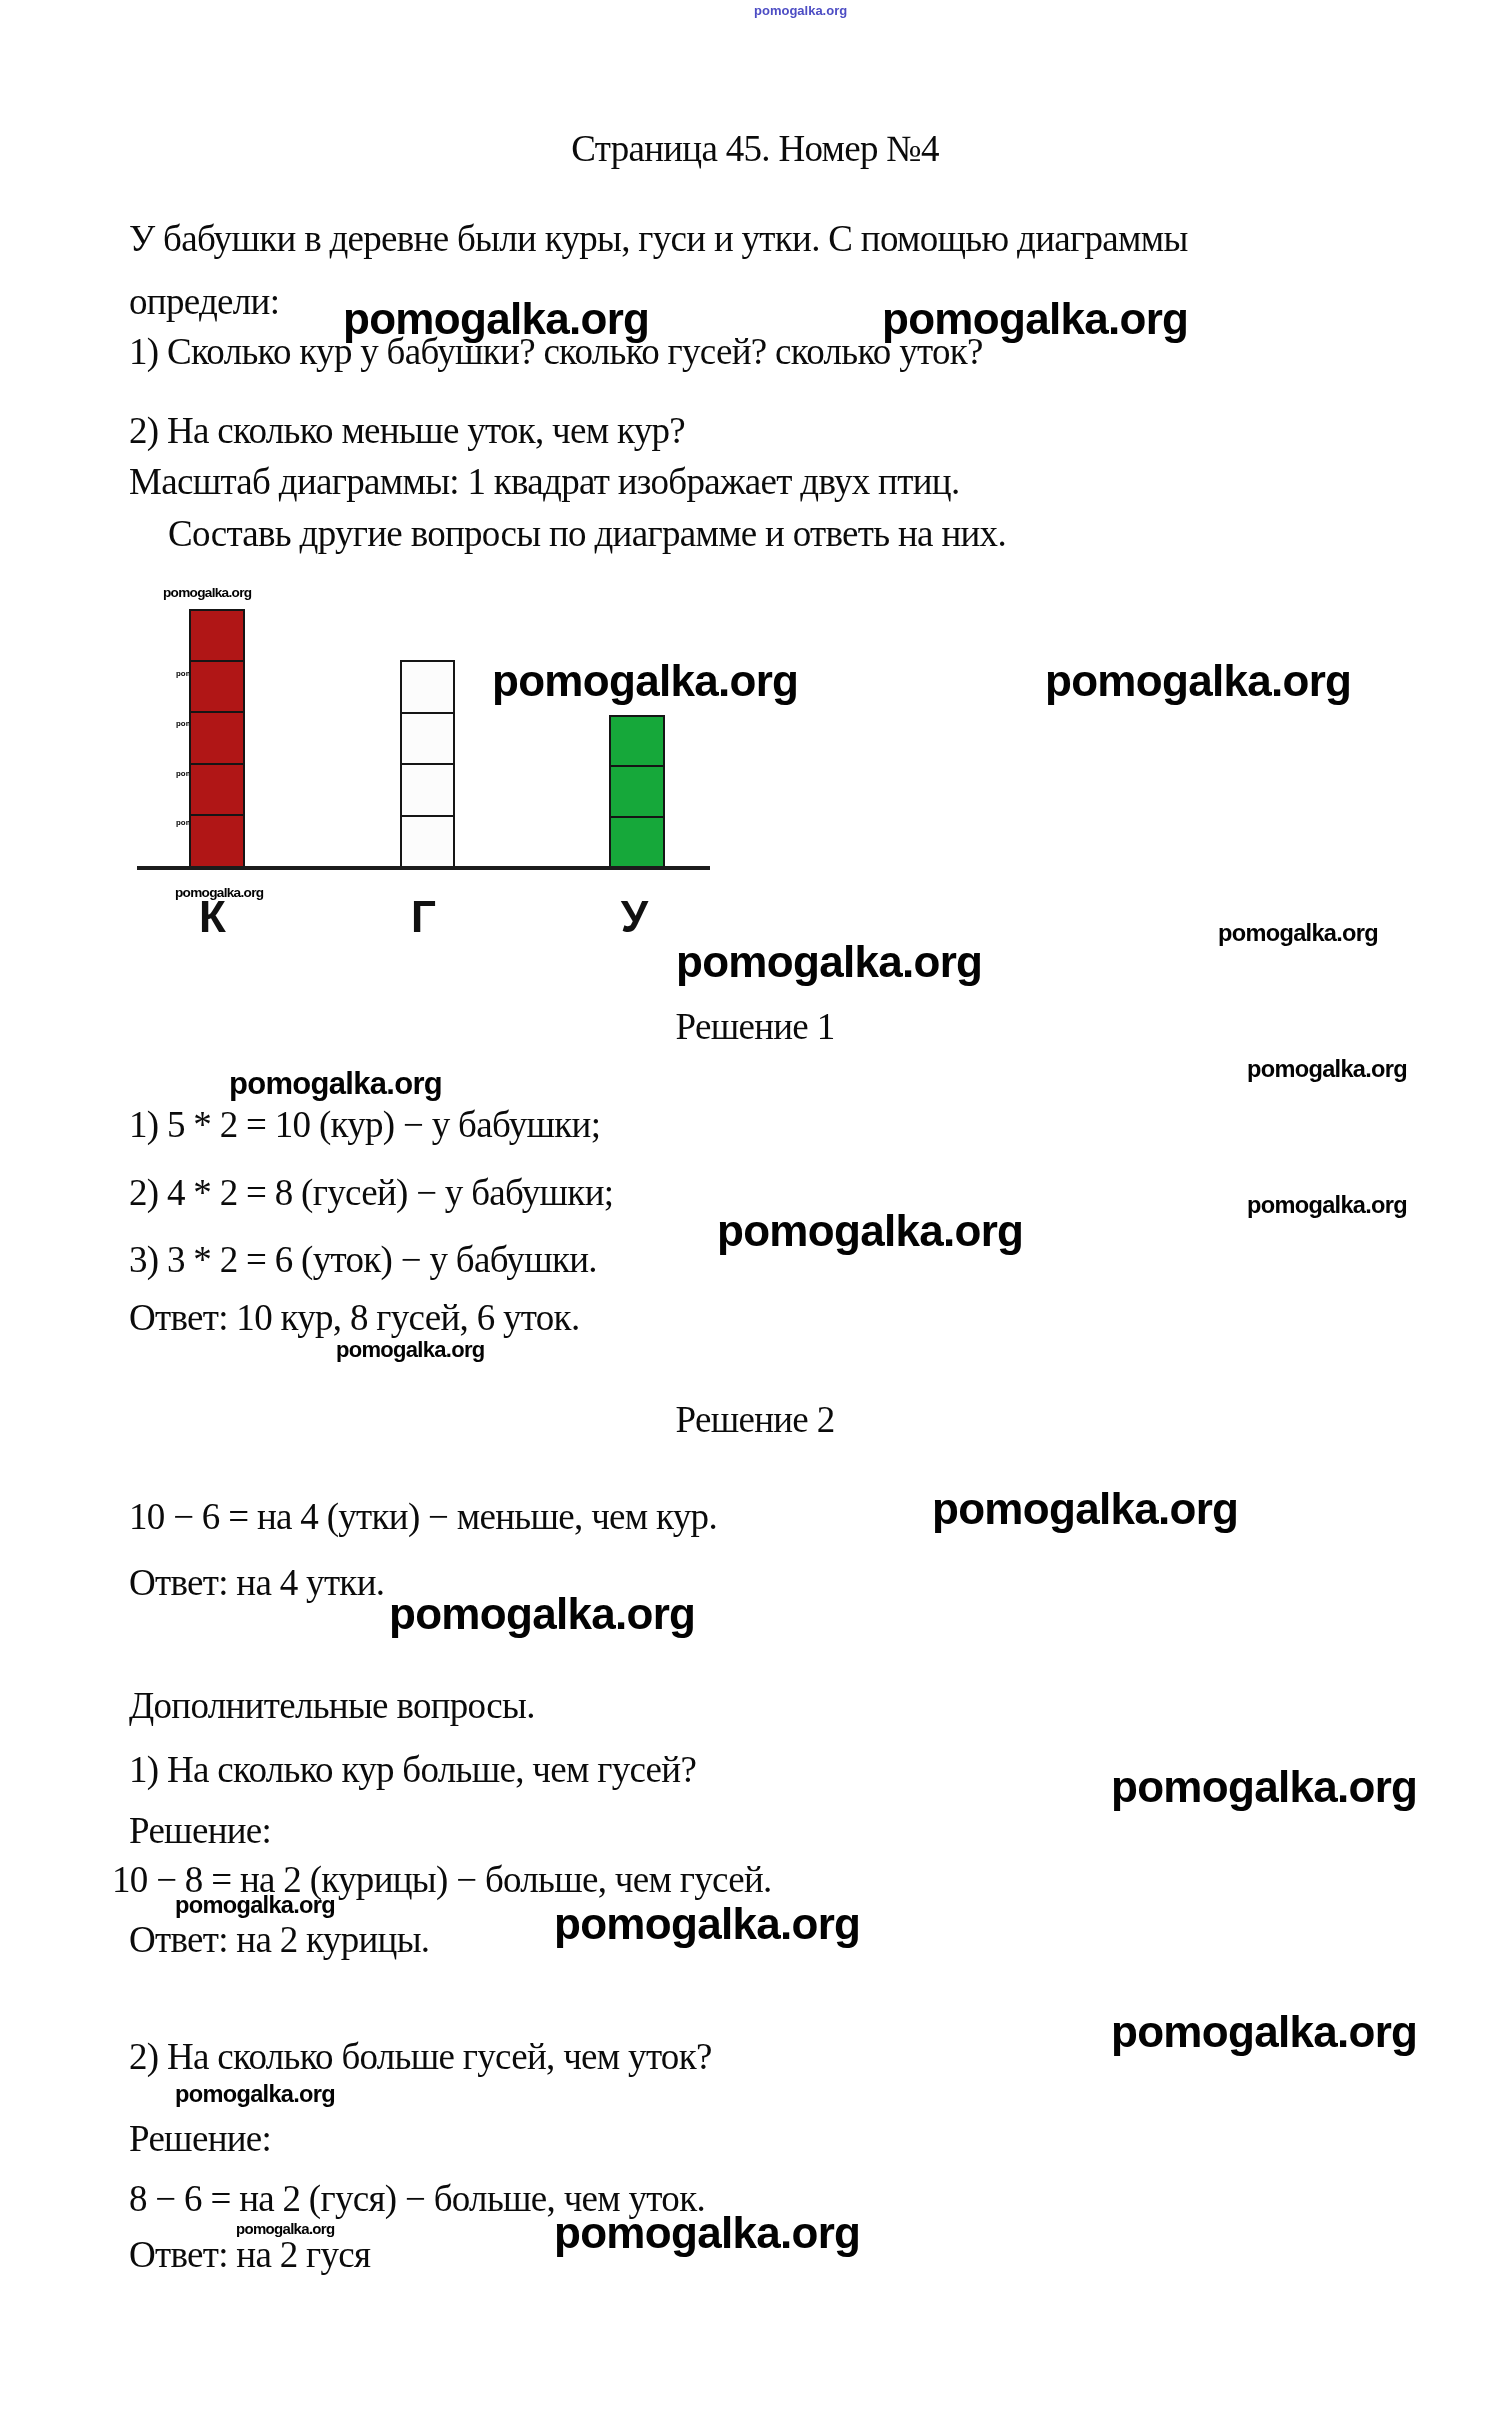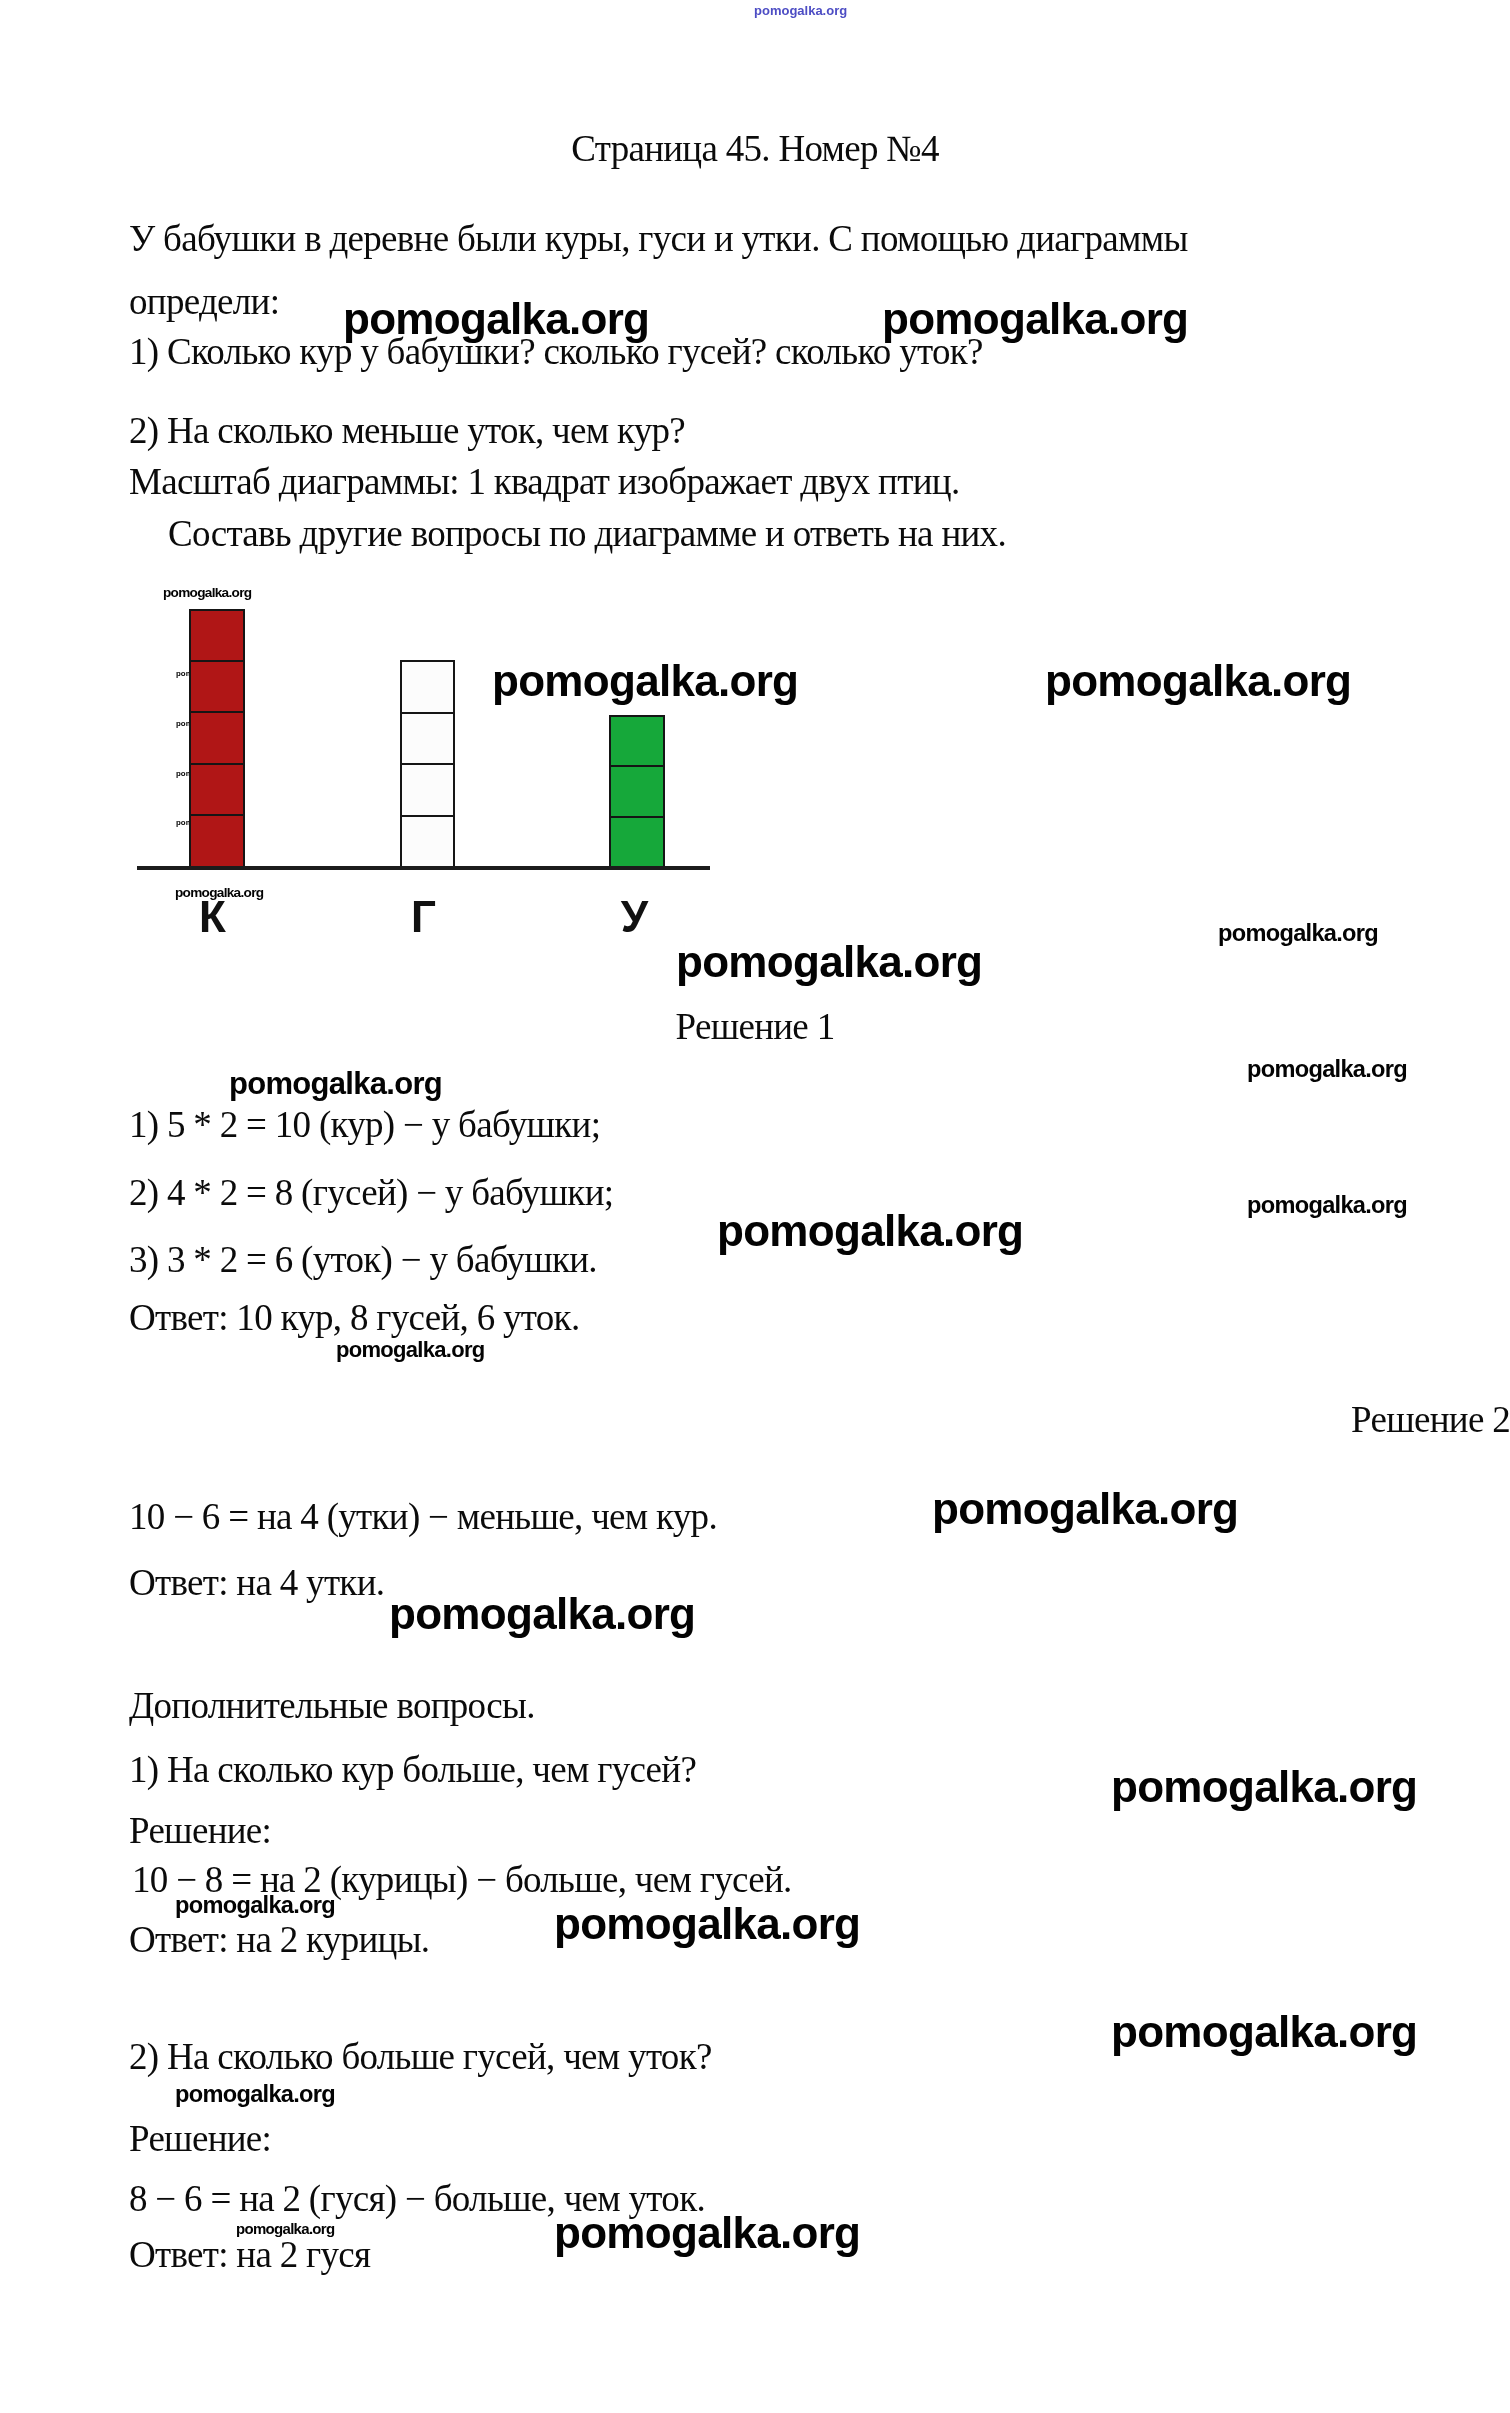--- a/index.html
+++ b/index.html
@@ -102,31 +102,31 @@
   <div class="wm wm33" style="left:1208px; top:1058px;">pomogalka.org</div>
   <div class="wm wm44" style="left:190px; top:1068px;">pomogalka.org</div>
   <div class="t" style="left:129px; top:1106px;">1) 5 * 2 = 10 (кур) − у бабушки;</div>
   <div class="t" style="left:129px; top:1174px;">2) 4 * 2 = 8 (гусей) − у бабушки;</div>
   <div class="wm wm33" style="left:1208px; top:1194px;">pomogalka.org</div>
   <div class="wm wm62" style="left:678px; top:1209px;">pomogalka.org</div>
   <div class="t" style="left:129px; top:1241px;">3) 3 * 2 = 6 (уток) − у бабушки.</div>
   <div class="t" style="left:129px; top:1299px;">Ответ: 10 кур, 8 гусей, 6 уток.</div>
   <div class="wm wm31" style="left:297px; top:1339px;">pomogalka.org</div>
 
-  <div class="t center" style="top:1401px;text-align:right;">Решение 2</div>
+  <div class="t center" style="top:1401px;">Решение 2</div>
   <div class="wm wm62" style="left:893px; top:1487px;">pomogalka.org</div>
   <div class="t" style="left:129px; top:1498px;">10 − 6 = на 4 (утки) − меньше, чем кур.</div>
   <div class="t" style="left:129px; top:1564px;">Ответ: на 4 утки.</div>
   <div class="wm wm62" style="left:350px; top:1592px;">pomogalka.org</div>
 
   <div class="t" style="left:129px; top:1687px;">Дополнительные вопросы.</div>
   <div class="t" style="left:129px; top:1751px;">1) На сколько кур больше, чем гусей?</div>
   <div class="wm wm62" style="left:1072px; top:1765px;">pomogalka.org</div>
   <div class="t" style="left:129px; top:1812px;">Решение:</div>
-  <div class="t" style="left:132px; top:1861px;">10 − 8 = на 2 (курицы) − больше, чем гусей.</div>
+  <div class="t" style="left:112px; top:1861px;">10 − 8 = на 2 (курицы) − больше, чем гусей.</div>
   <div class="wm wm33" style="left:136px; top:1894px;">pomogalka.org</div>
   <div class="wm wm62" style="left:515px; top:1902px;">pomogalka.org</div>
   <div class="t" style="left:129px; top:1921px;">Ответ: на 2 курицы.</div>
 
   <div class="wm wm62" style="left:1072px; top:2010px;">pomogalka.org</div>
   <div class="t" style="left:129px; top:2038px;">2) На сколько больше гусей, чем уток?</div>
   <div class="wm wm33" style="left:136px; top:2083px;">pomogalka.org</div>
   <div class="t" style="left:129px; top:2120px;">Решение:</div>
   <div class="t" style="left:129px; top:2180px;">8 − 6 = на 2 (гуся) − больше, чем уток.</div>
   <div class="wm wm21" style="left:197px; top:2221px;">pomogalka.org</div>

